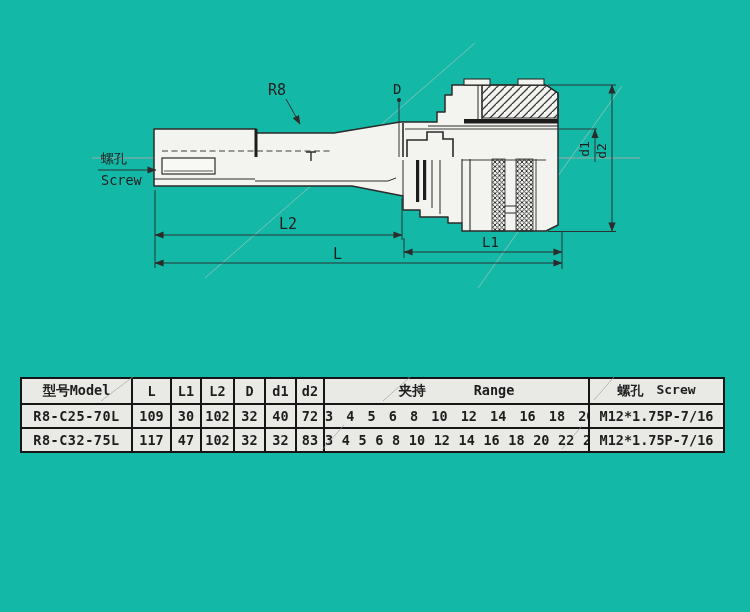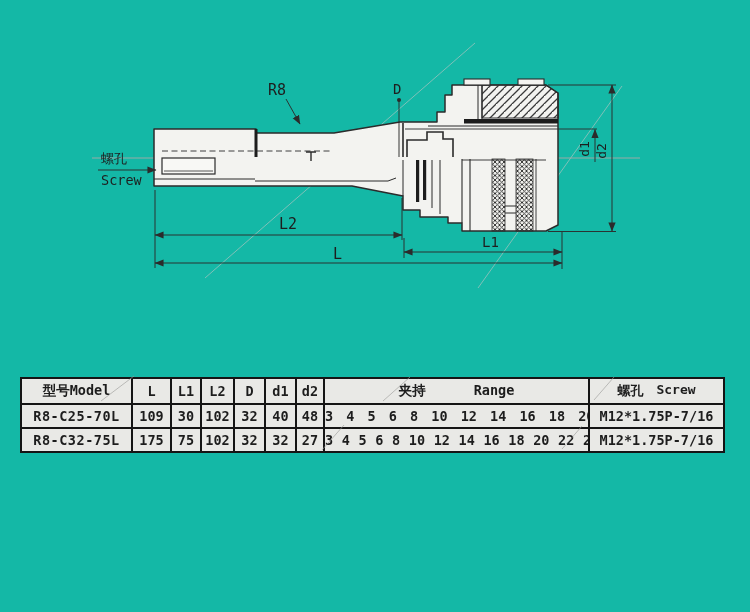--- a/index.html
+++ b/index.html
@@ -160,32 +160,32 @@
         </span>
       </th>
     </tr>
     <tr class="drow r1">
       <td class="model">R8-C25-70L</td>
       <td>109</td>
       <td>30</td>
       <td>102</td>
       <td>32</td>
       <td>40</td>
-      <td>48</td>
+      <td>72</td>
       <td class="range">3 4 5 6 8 10 12 14 16 18 20</td>
       <td class="screw">M12*1.75P-7/16</td>
     </tr>
     <tr class="drow r2">
       <td class="model">R8-C32-75L</td>
-      <td>175</td>
-      <td>75</td>
+      <td>117</td>
+      <td>47</td>
       <td>102</td>
       <td>32</td>
       <td>32</td>
-      <td>27</td>
+      <td>83</td>
       <td class="range">3 4 5 6 8 10 12 14 16 18 20 22 24 25</td>
       <td class="screw">M12*1.75P-7/16</td>
     </tr>
   </tbody>
     </table>
 
   <svg class="scratch-svg" width="750" height="612" viewBox="0 0 750 612">
     <g stroke="#9f9f9d" stroke-width="1" opacity="0.65">
       <line x1="101" y1="401" x2="134" y2="376"></line>
       <line x1="383" y1="401" x2="410" y2="377"></line>

